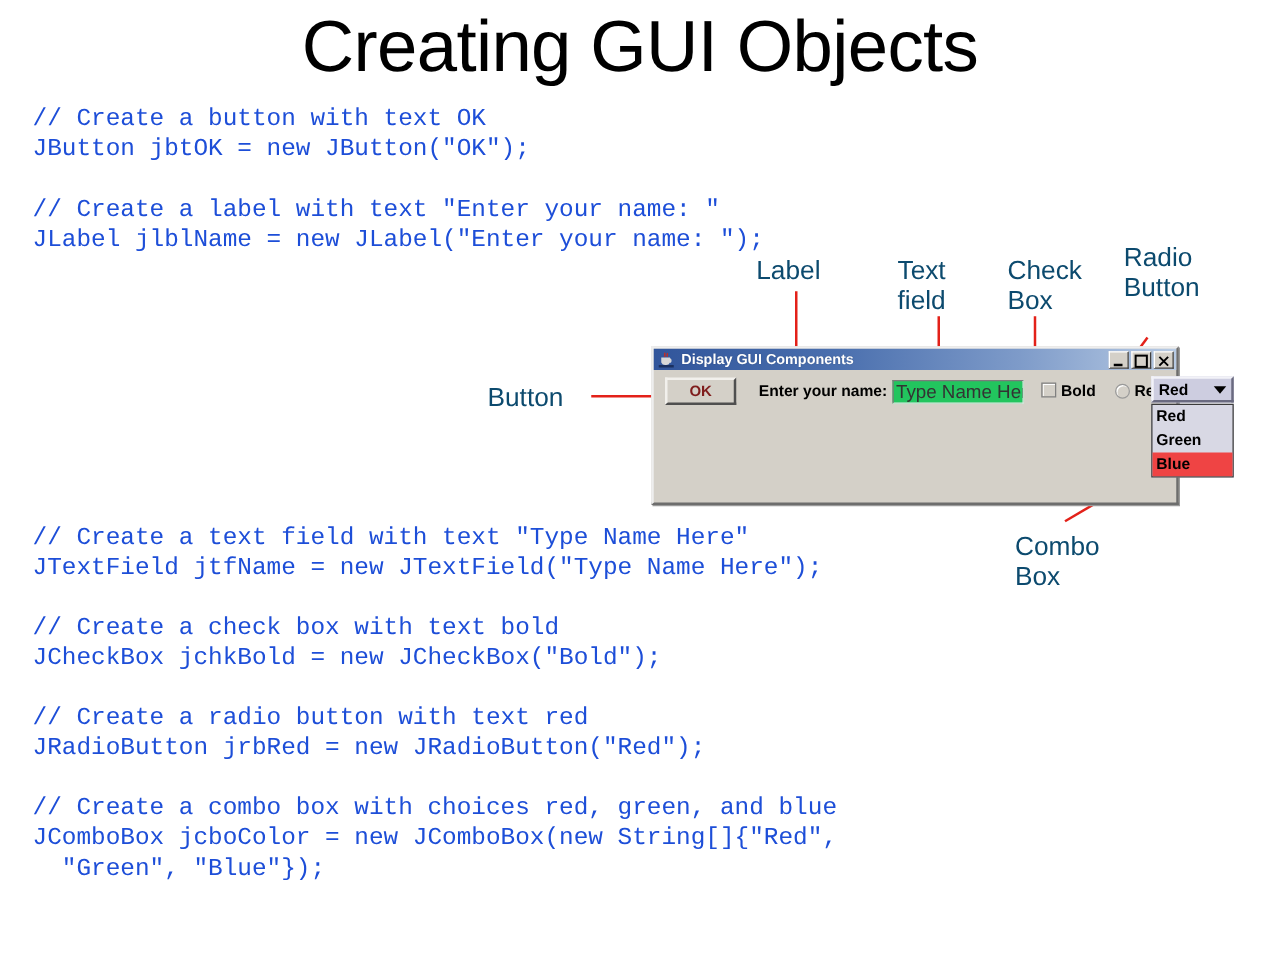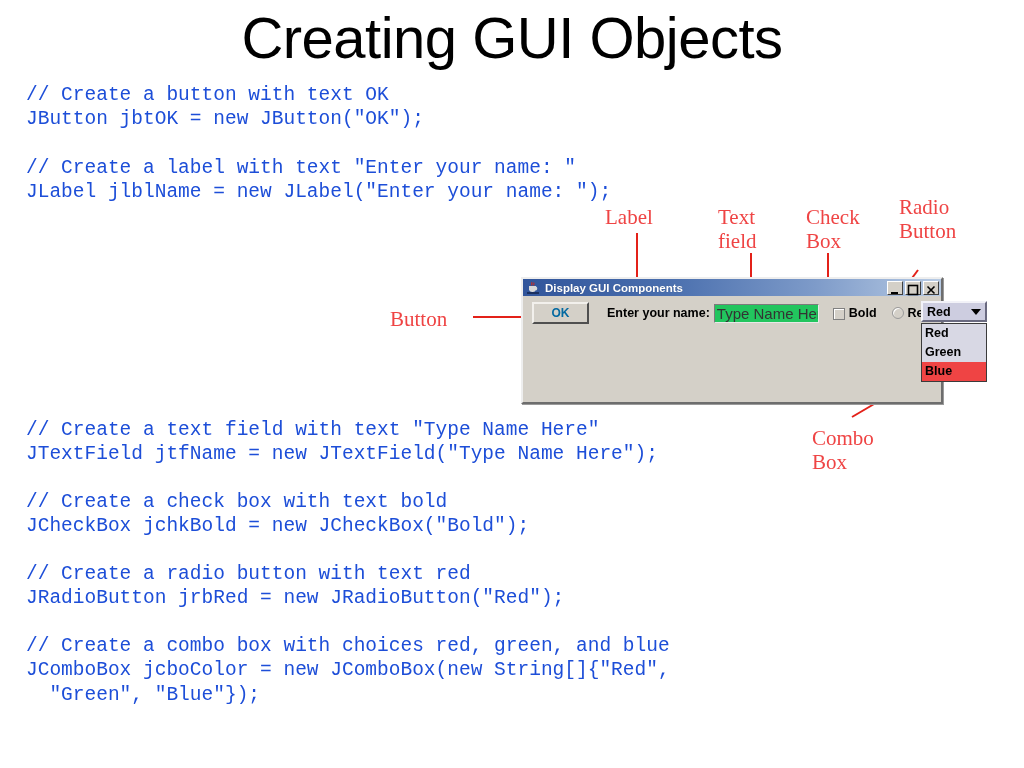--- a/index.html
+++ b/index.html
@@ -44,23 +44,23 @@
   }
   #code-block-1 { top: 83px; }
   #code-block-2 { top: 417px; }
   #code-block-3 { top: 489px; }
   #code-block-4 { top: 561px; }
   #code-block-5 { top: 633px; }
 
   
   .annot {
     position: absolute;
-    font-family: Liberation Serif, serif;
+    font-family: Liberation Sans, sans-serif;
     font-size: 21px;
-    color: #ef4444;
+    color: #0c4a6e;
     line-height: 24px;
   }
   #annot-label     { left: 605px; top: 205px; }
   #annot-textfield { left: 718px; top: 205px; width: 56px; }
   #annot-checkbox  { left: 806px; top: 205px; width: 68px; }
   #annot-radio     { left: 899px; top: 195px; width: 60px; }
   #annot-button    { left: 390px; top: 307px; }
   #annot-combo     { left: 812px; top: 426px; width: 100px; }
 
   
@@ -145,21 +145,21 @@
     height: 22px;
     background: #d4d0c8;
     border-top: 2px solid #f2f0ec;
     border-left: 2px solid #f2f0ec;
     border-right: 2px solid #4f4f4f;
     border-bottom: 2px solid #4f4f4f;
     box-sizing: border-box;
     font-family: "Liberation Sans", sans-serif;
     font-size: 12px;
     font-weight: bold;
-    color: #0369a1;
+    color: #7f1d1d;
     display: flex;
     align-items: center;
     justify-content: center;
     cursor: default;
   }
   #name-label {
     font-family: "Liberation Sans", sans-serif;
     font-size: 12.5px;
     font-weight: bold;
     color: #000000;
@@ -180,21 +180,21 @@
     font-size: 15px;
     color: #333333;
     display: flex;
     align-items: center;
     padding-left: 2px;
     white-space: nowrap;
     overflow: hidden;
   }
   #bold-checkbox-wrap {
     display: flex;
-    align-items: flex-end;
+    align-items: flex-start;
     margin-left: 14px;
   }
   #bold-checkbox {
     width: 12px;
     height: 12px;
     background: #d4d0c8;
     border: 1px solid #808080;
     box-shadow: inset 1px 1px 0 #ffffff;
     box-sizing: border-box;
     flex: 0 0 12px;

